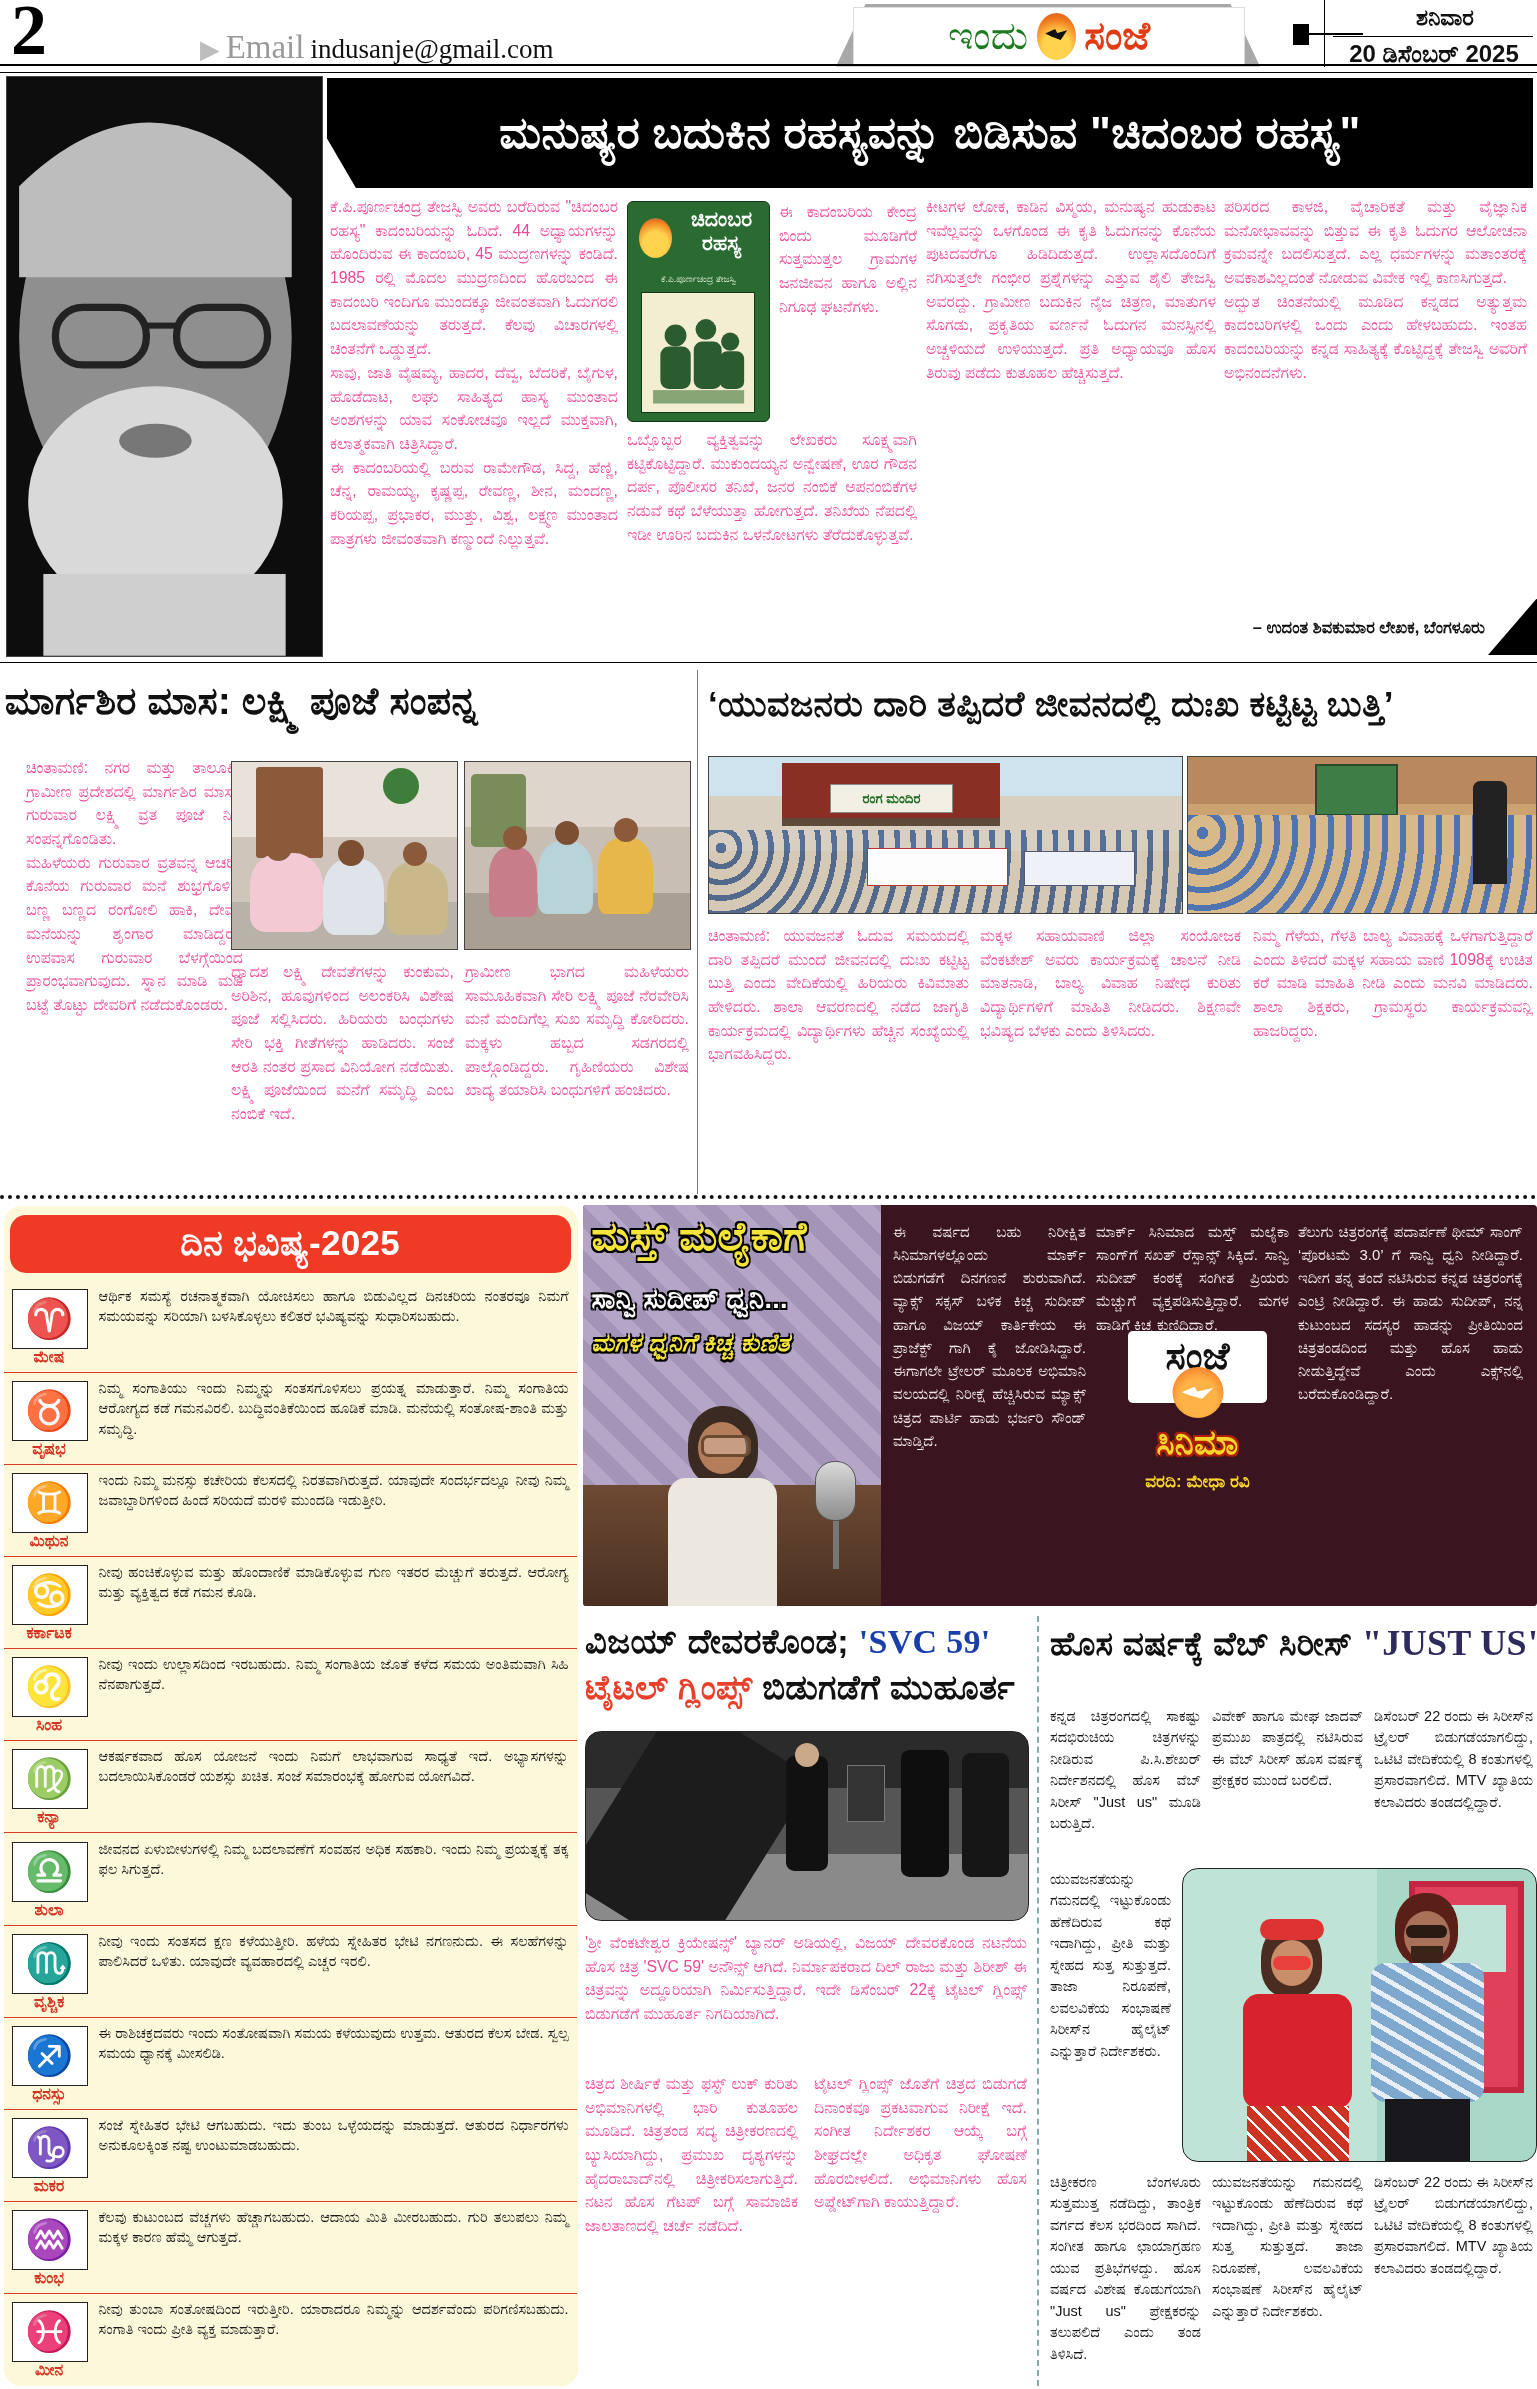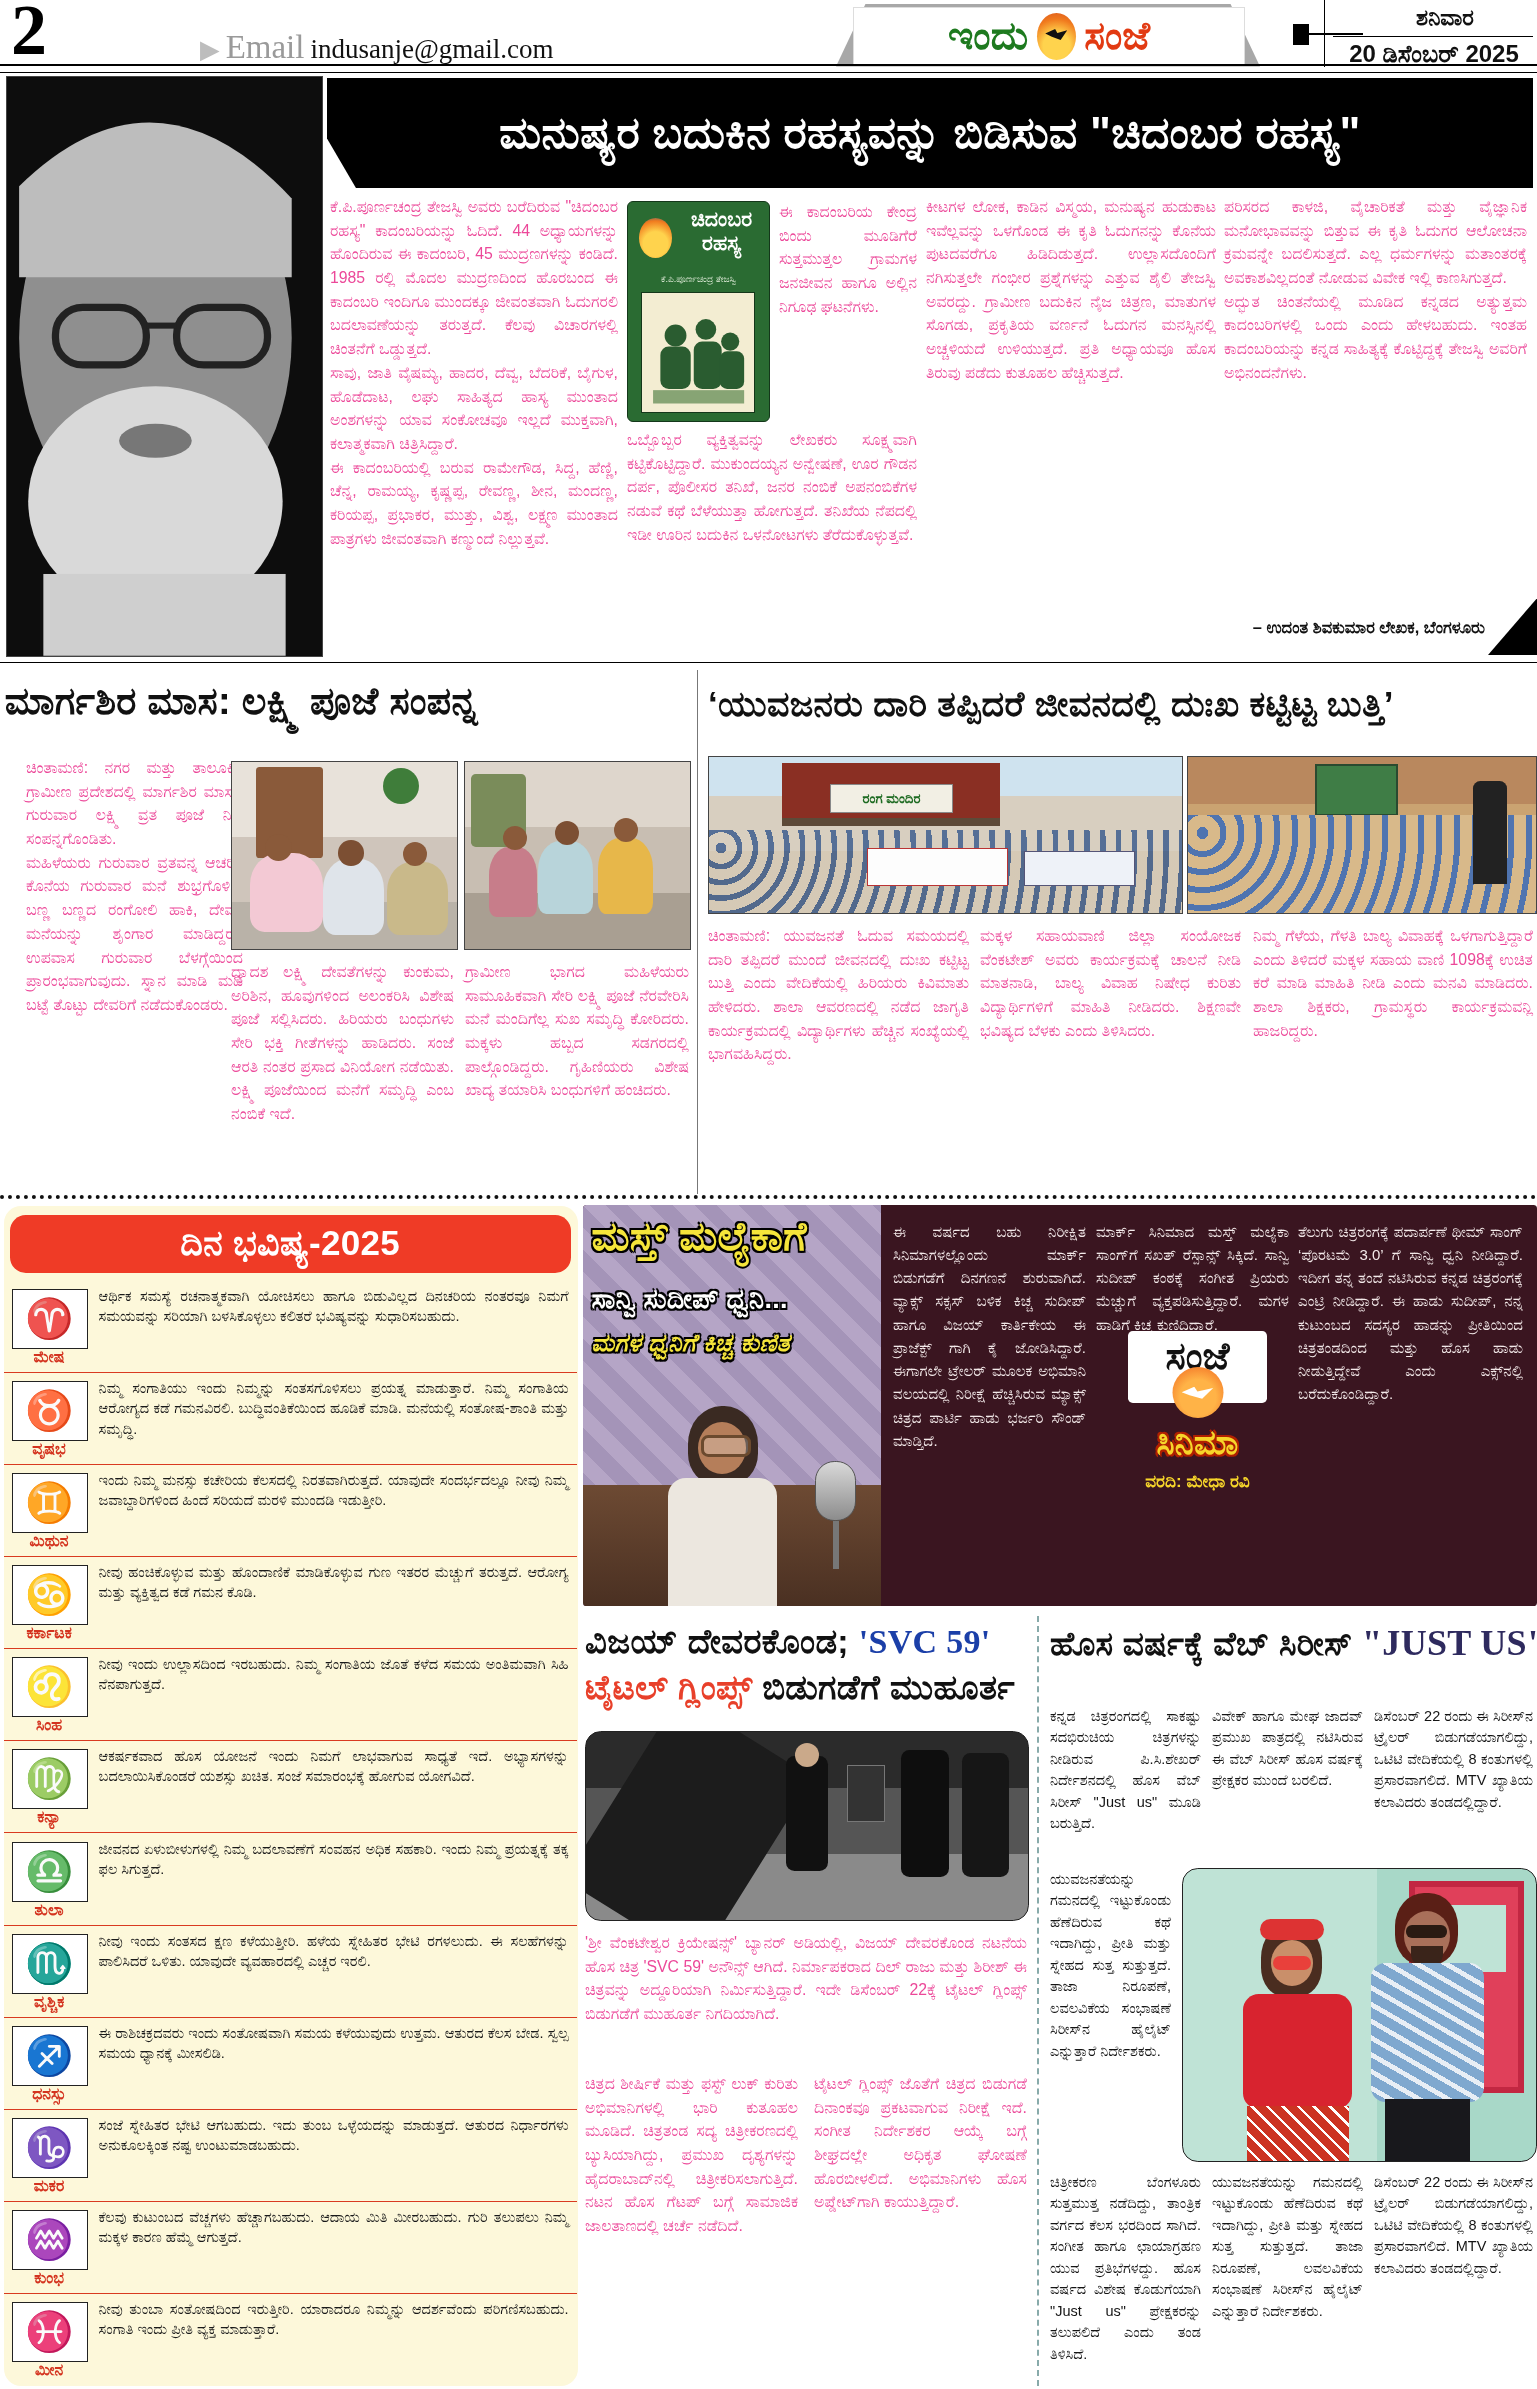--- a/index.html
+++ b/index.html
@@ -35,21 +35,21 @@
   <div class="abs" style="left:200px;top:29px;display:flex;align-items:baseline;gap:6px;">
     <span style="color:#bdbdbd;font-size:25.5px;line-height:1;">▶</span>
     <span style="font:33px 'Liberation Serif',serif;color:#9a9a9a;">Email</span>
     <span style="font:27px 'Liberation Serif',serif;color:#111;">indusanje@gmail.com</span>
   </div>
 
   <div class="abs" style="left:836px;top:3.6px;width:424px;height:63px;background:#a8a8a8;
               clip-path:polygon(7% 0,93% 0,100% 100%,0 100%);"></div>
   <div class="abs" style="left:853px;top:7.3px;width:390px;height:57px;background:#fff;border:1.2px solid #ddd;
               display:flex;align-items:center;justify-content:center;gap:8.5px;">
-    <span style="font-weight:bold;font-size:39px;color:#1e7a1f;">ಇಂದು</span>
+    <span style="font-weight:normal;font-size:39px;color:#1e7a1f;">ಇಂದು</span>
     <span style="width:39px;height:47px;border-radius:50%;display:inline-block;
                  background:radial-gradient(circle at 50% 70%,#ffd34d 0 35%,#f07a1e 70%,#d9531e 100%);
                  position:relative;">
       <span style="position:absolute;left:8.5px;top:15.8px;width:22px;height:11px;background:#111;
                    clip-path:polygon(0 40%,45% 0,55% 35%,100% 10%,70% 100%,30% 70%);"></span>
     </span>
     <span style="font-weight:bold;font-size:39px;color:#e23a12;">ಸಂಜೆ</span>
   </div>
 
   <div class="abs" style="left:1293px;top:24px;width:15.8px;height:20.6px;background:#000;"></div>
@@ -213,21 +213,21 @@
       <div class="ztext">ಆಕರ್ಷಕವಾದ ಹೊಸ ಯೋಜನೆ ಇಂದು ನಿಮಗೆ ಲಾಭವಾಗುವ ಸಾಧ್ಯತೆ ಇದೆ. ಅಭ್ಯಾಸಗಳನ್ನು ಬದಲಾಯಿಸಿಕೊಂಡರೆ ಯಶಸ್ಸು ಖಚಿತ. ಸಂಜೆ ಸಮಾರಂಭಕ್ಕೆ ಹೋಗುವ ಯೋಗವಿದೆ.</div>
     </div>
     <div class="zrow" style="top:627px;">
       <div class="zicon">♎</div>
       <div class="zname">ತುಲಾ</div>
       <div class="ztext">ಜೀವನದ ಏಳುಬೀಳುಗಳಲ್ಲಿ ನಿಮ್ಮ ಬದಲಾವಣೆಗೆ ಸಂವಹನ ಅಧಿಕ ಸಹಕಾರಿ. ಇಂದು ನಿಮ್ಮ ಪ್ರಯತ್ನಕ್ಕೆ ತಕ್ಕ ಫಲ ಸಿಗುತ್ತದೆ.</div>
     </div>
     <div class="zrow" style="top:719px;">
       <div class="zicon">♏</div>
       <div class="zname">ವೃಶ್ಚಿಕ</div>
-      <div class="ztext">ನೀವು ಇಂದು ಸಂತಸದ ಕ್ಷಣ ಕಳೆಯುತ್ತೀರಿ. ಹಳೆಯ ಸ್ನೇಹಿತರ ಭೇಟಿ ರಗಳಲುದು. ಈ ಸಲಹೆಗಳನ್ನು ಪಾಲಿಸಿದರೆ ಒಳಿತು. ಯಾವುದೇ ವ್ಯವಹಾರದಲ್ಲಿ ಎಚ್ಚರ ಇರಲಿ.</div>
+      <div class="ztext">ನೀವು ಇಂದು ಸಂತಸದ ಕ್ಷಣ ಕಳೆಯುತ್ತೀರಿ. ಹಳೆಯ ಸ್ನೇಹಿತರ ಭೇಟಿ ನಗಣನುದು. ಈ ಸಲಹೆಗಳನ್ನು ಪಾಲಿಸಿದರೆ ಒಳಿತು. ಯಾವುದೇ ವ್ಯವಹಾರದಲ್ಲಿ ಎಚ್ಚರ ಇರಲಿ.</div>
     </div>
     <div class="zrow" style="top:811px;">
       <div class="zicon">♐</div>
       <div class="zname">ಧನಸ್ಸು</div>
       <div class="ztext">ಈ ರಾಶಿಚಕ್ರದವರು ಇಂದು ಸಂತೋಷವಾಗಿ ಸಮಯ ಕಳೆಯುವುದು ಉತ್ತಮ. ಆತುರದ ಕೆಲಸ ಬೇಡ. ಸ್ವಲ್ಪ ಸಮಯ ಧ್ಯಾನಕ್ಕೆ ಮೀಸಲಿಡಿ.</div>
     </div>
     <div class="zrow" style="top:903px;">
       <div class="zicon">♑</div>
       <div class="zname">ಮಕರ</div>
       <div class="ztext">ಸಂಜೆ ಸ್ನೇಹಿತರ ಭೇಟಿ ಆಗಬಹುದು. ಇದು ತುಂಬ ಒಳ್ಳೆಯದನ್ನು ಮಾಡುತ್ತದೆ. ಆತುರದ ನಿರ್ಧಾರಗಳು ಅನುಕೂಲಕ್ಕಿಂತ ನಷ್ಟ ಉಂಟುಮಾಡಬಹುದು.</div>

